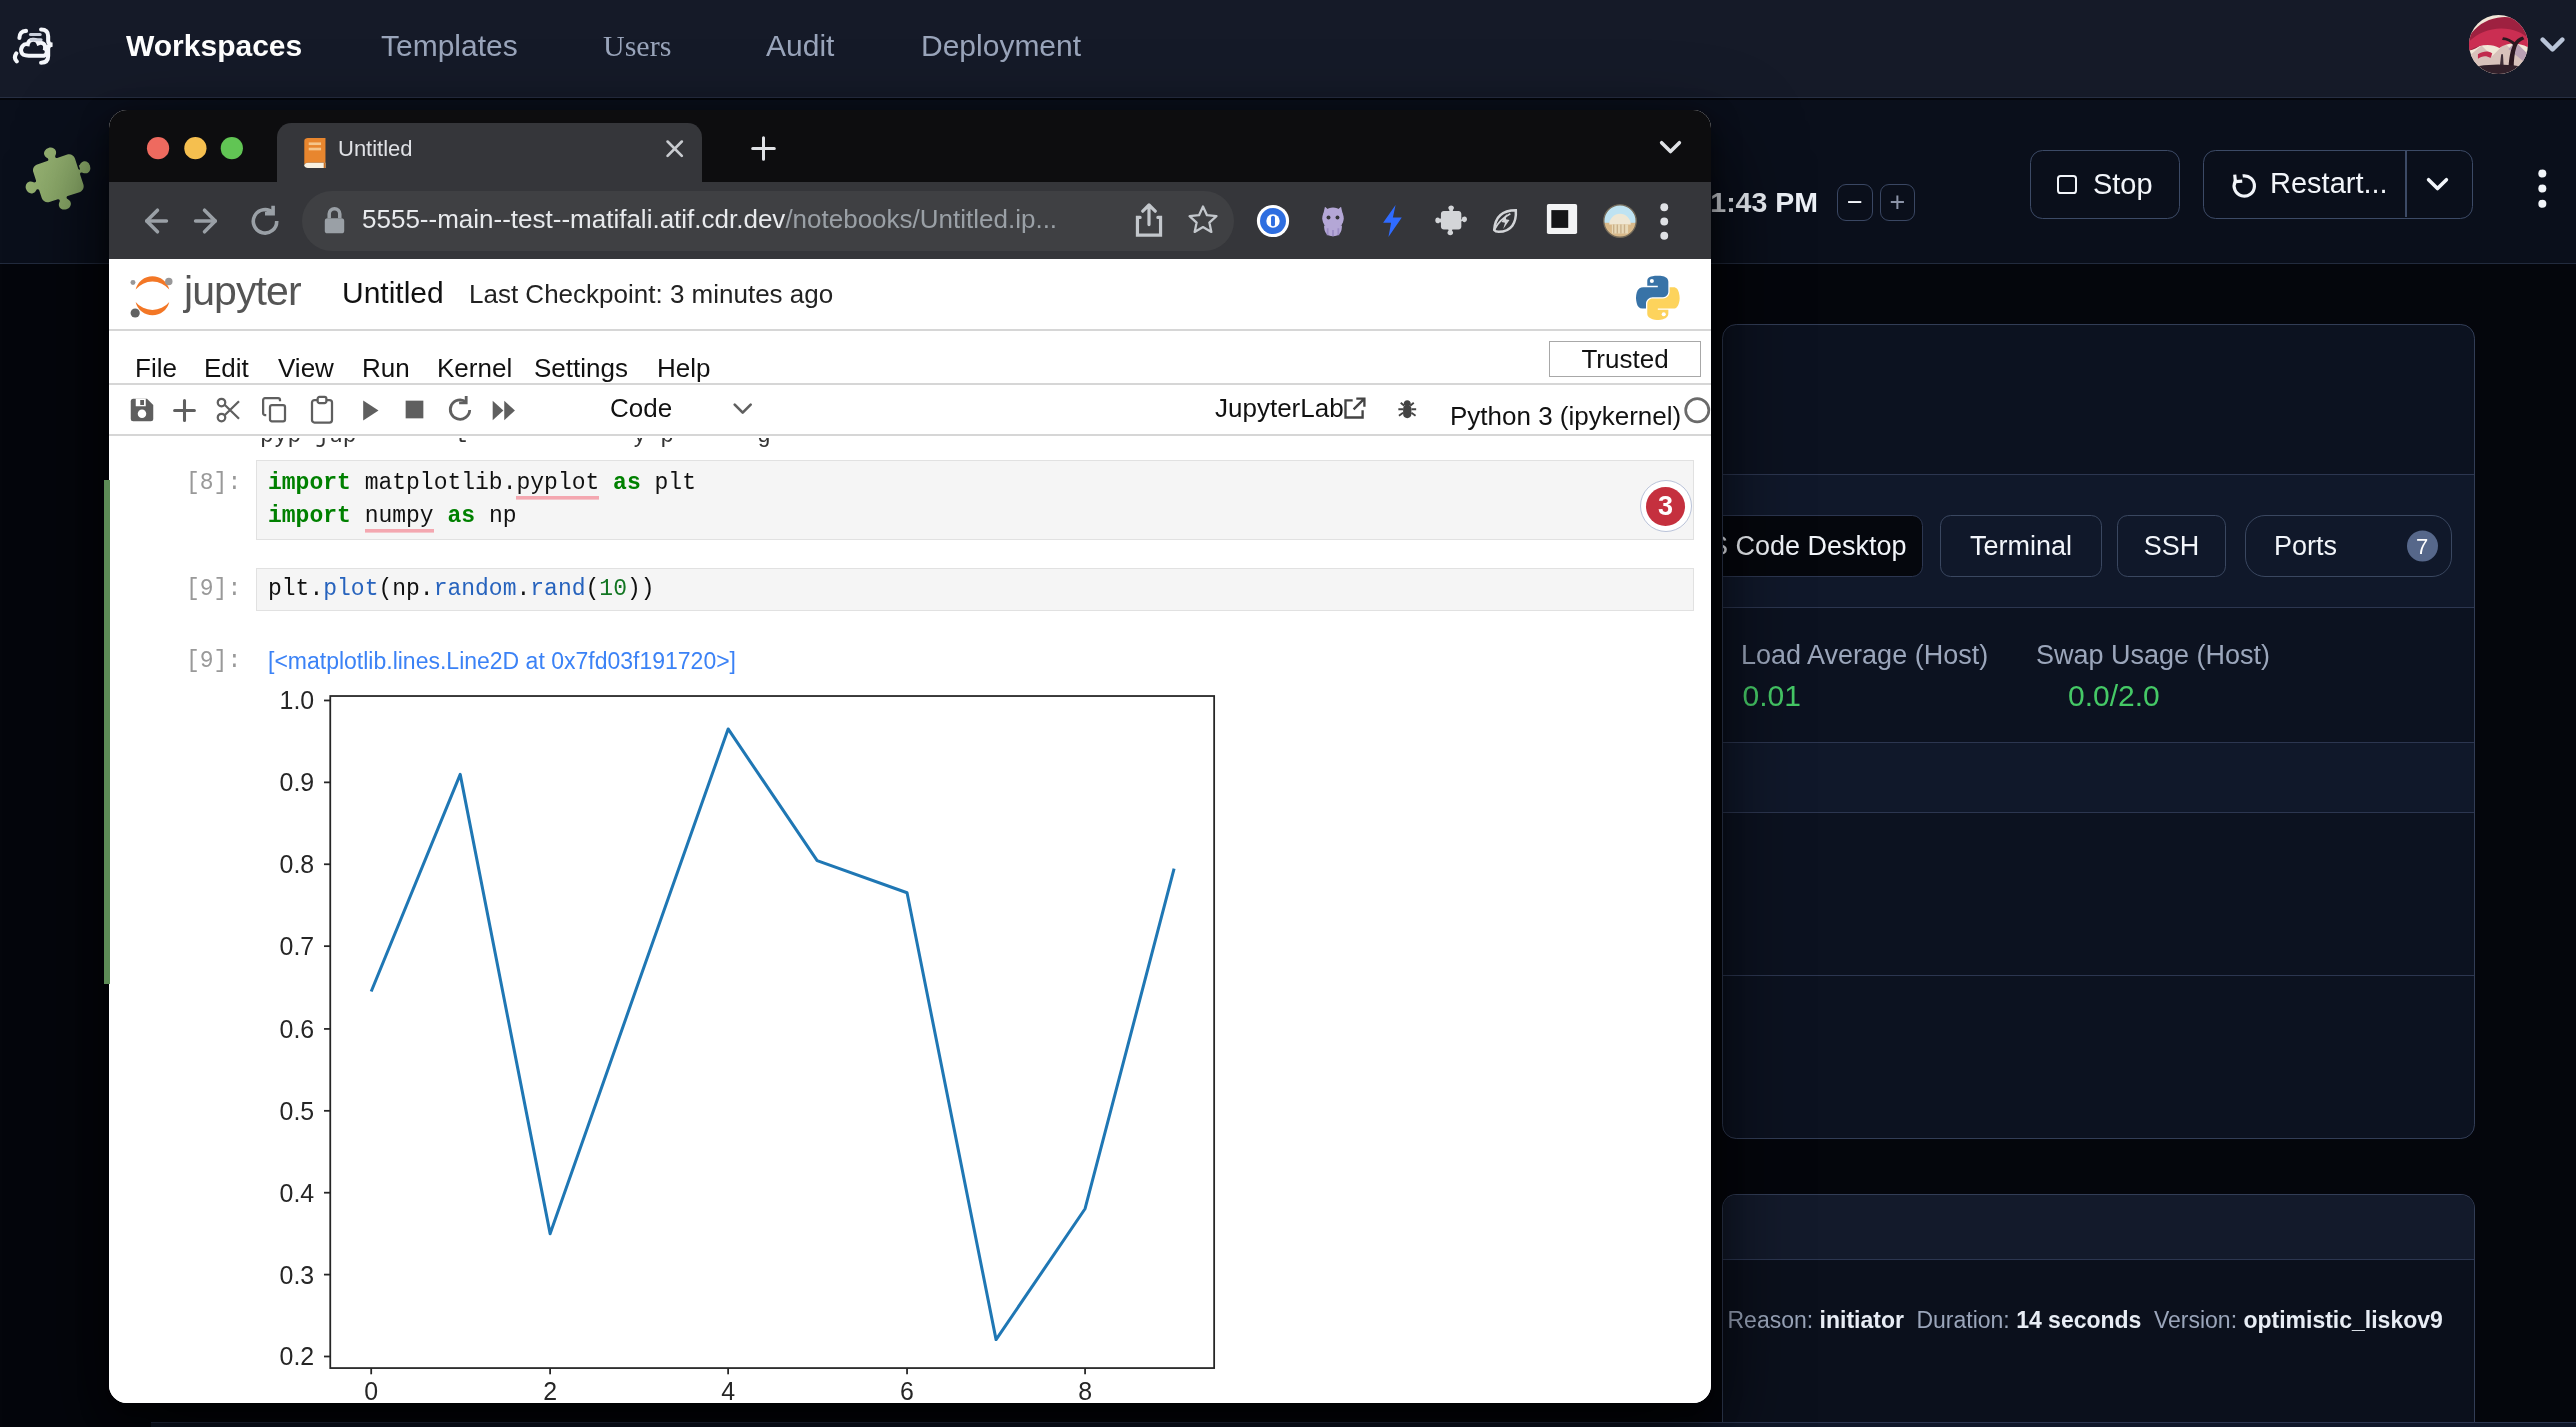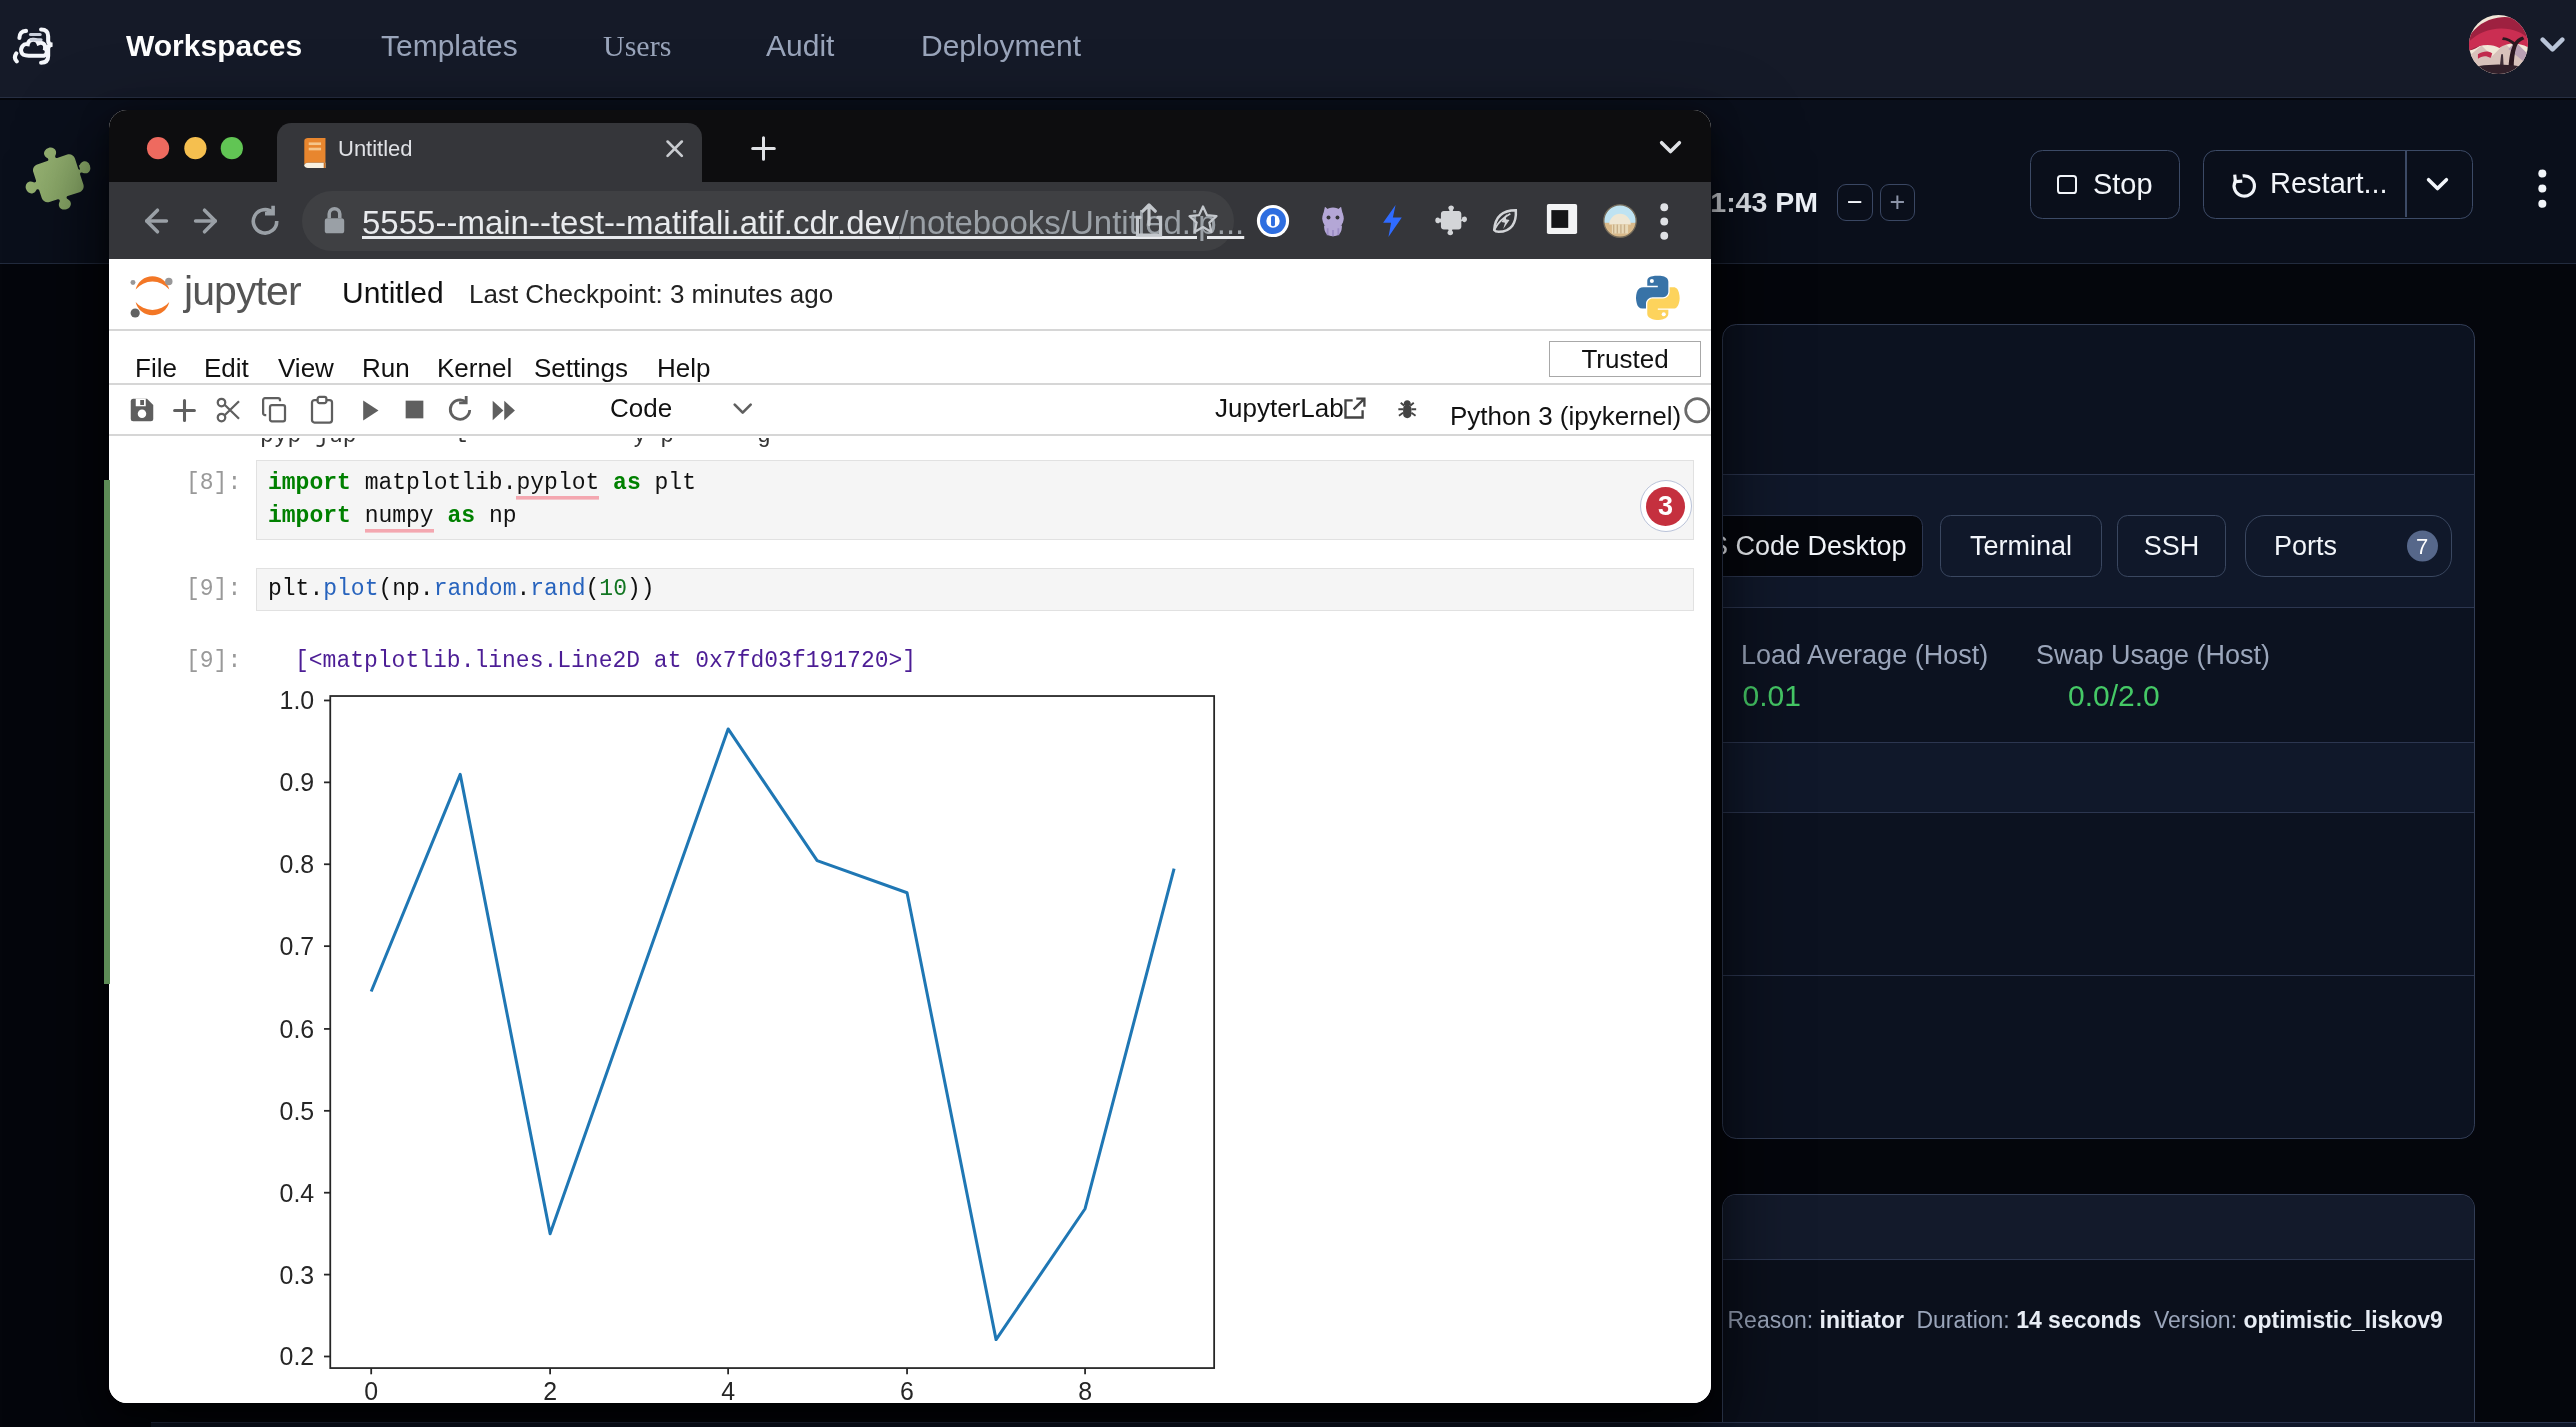--- a/index.html
+++ b/index.html
@@ -166,21 +166,21 @@
   <svg class="abs" style="left:138px;top:93px" width="36" height="36" viewBox="0 0 40 40">
       <path d="M33 20 A 13 13 0 1 1 29 11" fill="none" stroke="#9aa0a6" stroke-width="4"></path>
       <path d="M29 3 L29 12 L20 12" fill="none" stroke="#9aa0a6" stroke-width="4"></path>
     </svg>
 
   <div class="abs" style="left:193px;top:81px;width:932px;height:60px;background:#3f4043;border-radius:30px;"></div>
   <svg class="abs" style="left:212px;top:96px" width="27" height="30" viewBox="0 0 30 34">
       <rect x="4" y="14" width="22" height="17" rx="3" fill="#9aa0a6"></rect>
       <path d="M9 14 L9 9 A 6 6 0 0 1 21 9 L21 14" fill="none" stroke="#9aa0a6" stroke-width="4"></path>
     </svg>
-  <div class="abs" style="left:253px;top:94px;font-size:33px;color:#e8eaed;white-space:nowrap;text-decoration:underline;">5555--main--test--matifali.atif.cdr.dev<span style="color:#9aa0a6;">/notebooks/Untitled.ip...</span></div>
+  <div class="abs" style="left:253px;top:94px;font-size:26px;color:#e8eaed;white-space:nowrap;">5555--main--test--matifali.atif.cdr.dev<span style="color:#9aa0a6;">/notebooks/Untitled.ip...</span></div>
 
   <svg class="abs" style="left:1024px;top:93px" width="32" height="36" viewBox="0 0 36 40">
       <path d="M18 3 L18 24 M11 9 L18 2 L25 9" fill="none" stroke="#c3c7cc" stroke-width="3.6" stroke-linecap="round" stroke-linejoin="round"></path>
       <path d="M8 16 L5 16 L5 36 L31 36 L31 16 L28 16" fill="none" stroke="#c3c7cc" stroke-width="3.6" stroke-linecap="round"></path>
     </svg>
   <svg class="abs" style="left:1077px;top:93px" width="34" height="34" viewBox="0 0 24 24">
       <path d="M12 2.5 L14.8 8.6 L21.5 9.3 L16.5 13.8 L17.9 20.4 L12 17 L6.1 20.4 L7.5 13.8 L2.5 9.3 L9.2 8.6 Z" fill="none" stroke="#c3c7cc" stroke-width="1.6" stroke-linejoin="round"></path>
     </svg>
 
   <svg class="abs" style="left:1147px;top:94px" width="34" height="34" viewBox="0 0 38 38">
@@ -332,21 +332,21 @@
 <b style="color:#008000;">import</b> <span style="box-shadow:0 3.6px 0 #f4a7b0;">numpy</span> <b style="color:#008000;">as</b> np</div>
 
   <div class="abs" style="left:1531px;top:370px;width:52px;height:52px;border-radius:50%;background:#fff;border:1.8px solid #bac3d9;"></div>
   <div class="abs" style="left:1537px;top:377px;width:39px;height:39px;border-radius:50%;background:#c5303e;color:#fff;font-size:27px;font-weight:700;display:flex;align-items:center;justify-content:center;">3</div>
 
   <div class="abs" style="left:77px;top:466px;color:#999;font-family:'Liberation Mono',monospace;font-size:23px;">[9]:</div>
   <div class="abs" style="left:147px;top:458px;width:1438px;height:43px;background:#f5f5f5;border:1.8px solid #e1e1e1;"></div>
   <div class="abs" style="left:159px;top:466px;font-family:'Liberation Mono',monospace;font-size:23px;color:#111;white-space:pre;">plt.<span style="color:#2763bd;">plot</span>(np.<span style="color:#2763bd;">random</span>.<span style="color:#2763bd;">rand</span>(<span style="color:#127622;">10</span>))</div>
 
   <div class="abs" style="left:77px;top:538px;color:#999;font-family:'Liberation Mono',monospace;font-size:23px;">[9]:</div>
-  <div class="abs" style="left:159px;top:538px;font-family:Liberation Mono, monospace;font-size:23px;color:#4c1d95;white-space:pre;margin-left:27px;">[&lt;matplotlib.lines.Line2D at 0x7fd03f191720&gt;]</div>
+  <div class="abs" style="left:159px;top:538px;font-family:Liberation Sans, sans-serif;font-size:23px;color:#3b82f6;white-space:pre;">[&lt;matplotlib.lines.Line2D at 0x7fd03f191720&gt;]</div>
 
   <svg class="abs" style="left:116px;top:570px" width="1211" height="721" viewBox="0 0 1360 810">
 
     <rect x="118" y="18" width="993" height="755" fill="none" stroke="#262626" stroke-width="2"></rect>
 
     <g stroke="#262626" stroke-width="2">
       <line x1="111" y1="23" x2="118" y2="23"></line>
       <line x1="111" y1="115" x2="118" y2="115"></line>
       <line x1="111" y1="207" x2="118" y2="207"></line>
       <line x1="111" y1="299" x2="118" y2="299"></line>

